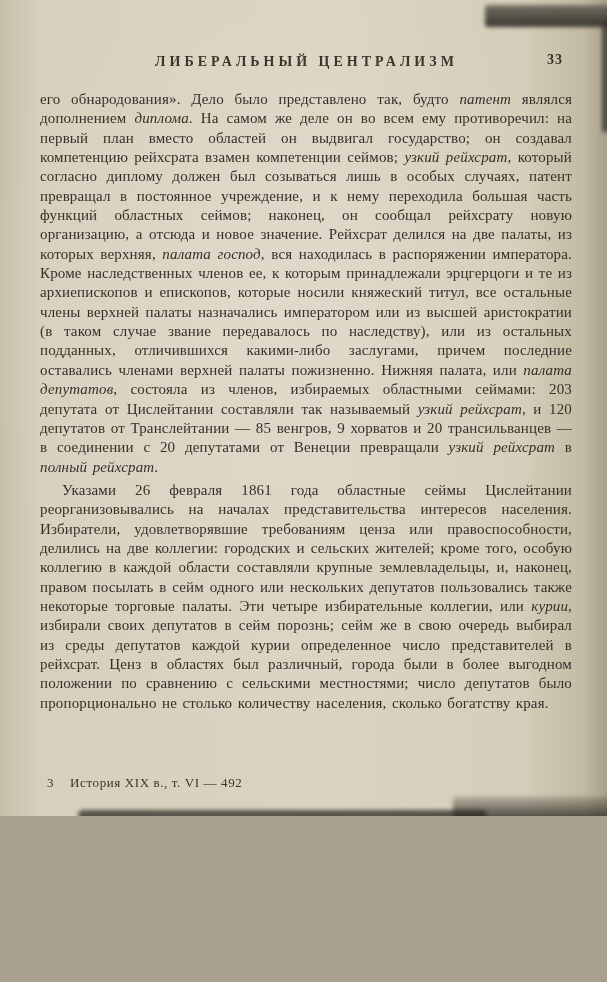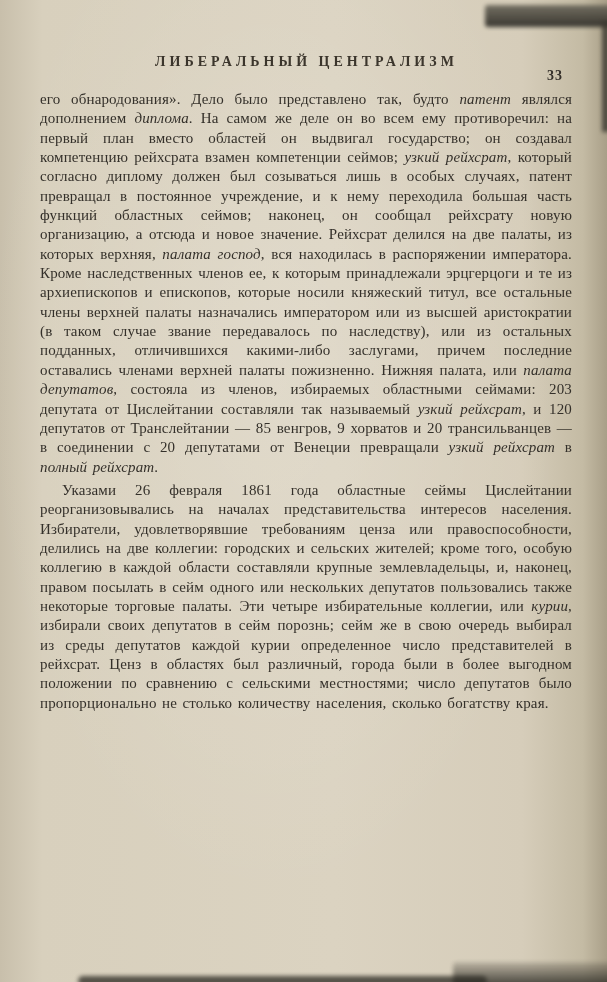--- a/index.html
+++ b/index.html
@@ -4,21 +4,21 @@
 <style>
   * { box-sizing: border-box; }
   html, body { margin: 0; padding: 0; }
   body {
     width: 607px; height: 982px;
     background: #a89f8d;
     font-family: "Liberation Serif", "DejaVu Serif", serif;
   }
   .page {
     position: relative;
-    width: 607px; height: 982px;
+    width: 607px; height: 816px;
     overflow: hidden;
     color: #35302a;
     background:
       radial-gradient(ellipse at 45% 38%, rgba(255,255,255,0.16), rgba(0,0,0,0) 62%),
       linear-gradient(90deg, #c8bfab 0%, #d8d0bd 7%, #dbd3c1 55%, #d6cdba 86%, #c4bba4 96%, #a99f88 100%),
       #d7cebb;
   }
   
   .artifact { position: absolute; pointer-events: none; }
   .artifact-top-right {
@@ -47,21 +47,21 @@
     text-align: center;
   }
   .header-title {
     font-size: 14px;
     font-weight: 700;
     letter-spacing: 4px;
     color: #3b352c;
     white-space: nowrap;
   }
   .page-number {
-    position: absolute; right: 14px; top: 16px;
+    position: absolute; right: 14px; top: 0;
     font-size: 14px; font-weight: 600; letter-spacing: 1px;
   }
   
   .body-text {
     margin: 16px 31px 0 36px;
     font-size: 15px;
     line-height: 19.35px;
     text-align: justify;
     letter-spacing: 0.15px;
     word-spacing: 1.6px;
@@ -93,14 +93,17 @@
   <div class="header">
     <span class="header-title">ЛИБЕРАЛЬНЫЙ ЦЕНТРАЛИЗМ</span>
     <span class="page-number">33</span>
   </div>
 
   <div class="body-text" id="page-body">
       <p class="para"><span>его обнародования». Дело было представлено так, будто </span><em>патент</em><span> являлся дополнением </span><em>диплома</em><span>. На самом же деле он во всем ему противоречил: на первый план вместо областей он выдвигал государство; он создавал компетенцию рейхсрата взамен компетенции сеймов; </span><em>узкий рейхсрат</em><span>, который согласно диплому должен был созываться лишь в особых случаях, патент превращал в постоянное учреждение, и к нему переходила большая часть функций областных сеймов; наконец, он сообщал рейхсрату новую организацию, а отсюда и новое значение. Рейхсрат делился на две палаты, из которых верхняя, </span><em>палата господ</em><span>, вся находилась в распоряжении императора. Кроме наследственных членов ее, к которым принадлежали эрцгерцоги и те из архиепископов и епископов, которые носили княжеский титул, все остальные члены верхней палаты назначались императором или из высшей аристократии (в таком случае звание передавалось по наследству), или из остальных подданных, отличившихся какими-либо заслугами, причем последние оставались членами верхней палаты пожизненно. Нижняя палата, или </span><em>палата депутатов</em><span>, состояла из членов, избираемых областными сеймами: 203 депутата от Цислейтании составляли так называемый </span><em>узкий рейхсрат</em><span>, и 120 депутатов от Транслейтании — 85 венгров, 9 хорватов и 20 трансильванцев — в соединении с 20 депутатами от Венеции превращали </span><em>узкий рейхсрат</em><span> в </span><em>полный рейхсрат</em><span>.</span></p>
       <p class="para indent"><span>Указами 26 февраля 1861 года областные сеймы Цислейтании реорганизовывались на началах представительства интересов населения. Избиратели, удовлетворявшие требованиям ценза или правоспособности, делились на две коллегии: городских и сельских жителей; кроме того, особую коллегию в каждой области составляли крупные землевладельцы, и, наконец, правом посылать в сейм одного или нескольких депутатов пользовались также некоторые торговые палаты. Эти четыре избирательные коллегии, или </span><em>курии</em><span>, избирали своих депутатов в сейм порознь; сейм же в свою очередь выбирал из среды депутатов каждой курии определенное число представителей в рейхсрат. Ценз в областях был различный, города были в более выгодном положении по сравнению с сельскими местностями; число депутатов было пропорционально не столько количеству населения, сколько богатству края.</span></p>
     </div>
 
+  <div class="footer">
+    <span class="sig">3</span><span>История XIX в., т. VI — 492</span>
+  </div>
 
 </div>
 
 </body></html>

